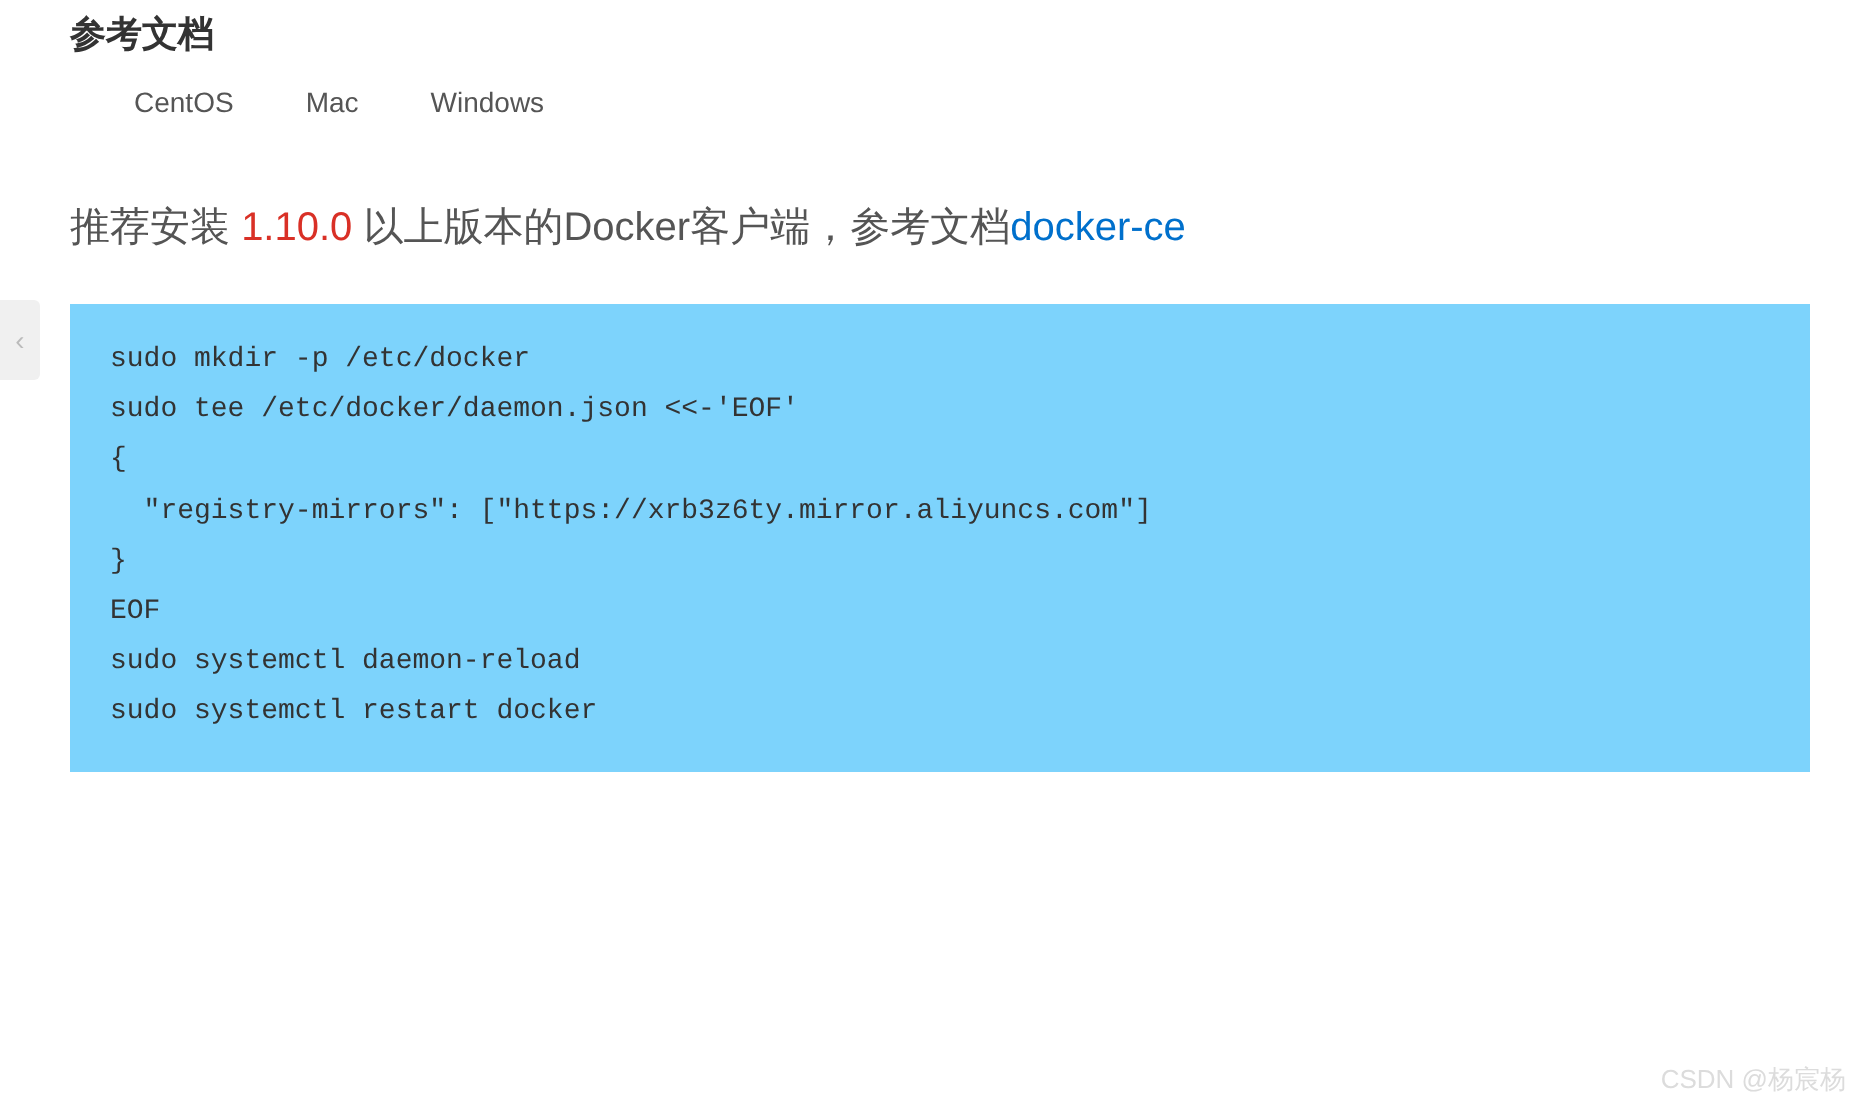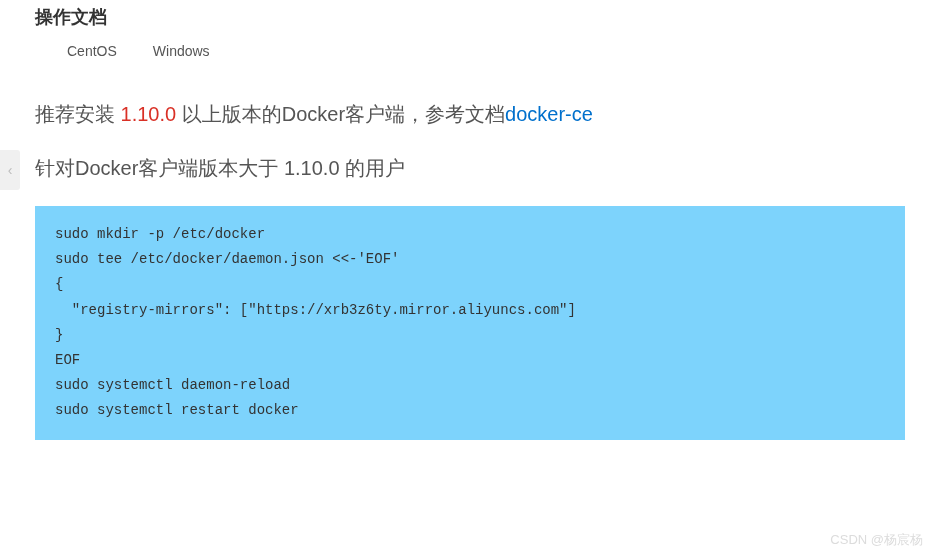--- a/index.html
+++ b/index.html
@@ -115,34 +115,34 @@
     }
   </style>
 </head>
 <body>
 
 <div class="side-handle">
   <span>‹</span>
 </div>
 
 <div class="container">
-  <h2 class="page-title">操作文档</h2>
+  <h2 class="page-title">参考文档</h2>
 
   <div class="tabs">
     <div class="tab">CentOS</div>
+    <div class="tab">Mac</div>
     <div class="tab">Windows</div>
   </div>
 
 
   <p class="paragraph">
     <span>推荐安装 </span><span class="version">1.10.0</span><span> 以上版本的Docker客户端，参考文档</span><span class="link">docker-ce</span>
   </p>
 
 
-  <p class="paragraph">针对Docker客户端版本大于 1.10.0 的用户</p>
 
 
   <div class="code-block">sudo mkdir -p /etc/docker
 sudo tee /etc/docker/daemon.json &lt;&lt;-'EOF'
 {
   "registry-mirrors": ["https://xrb3z6ty.mirror.aliyuncs.com"]
 }
 EOF
 sudo systemctl daemon-reload
 sudo systemctl restart docker</div>

